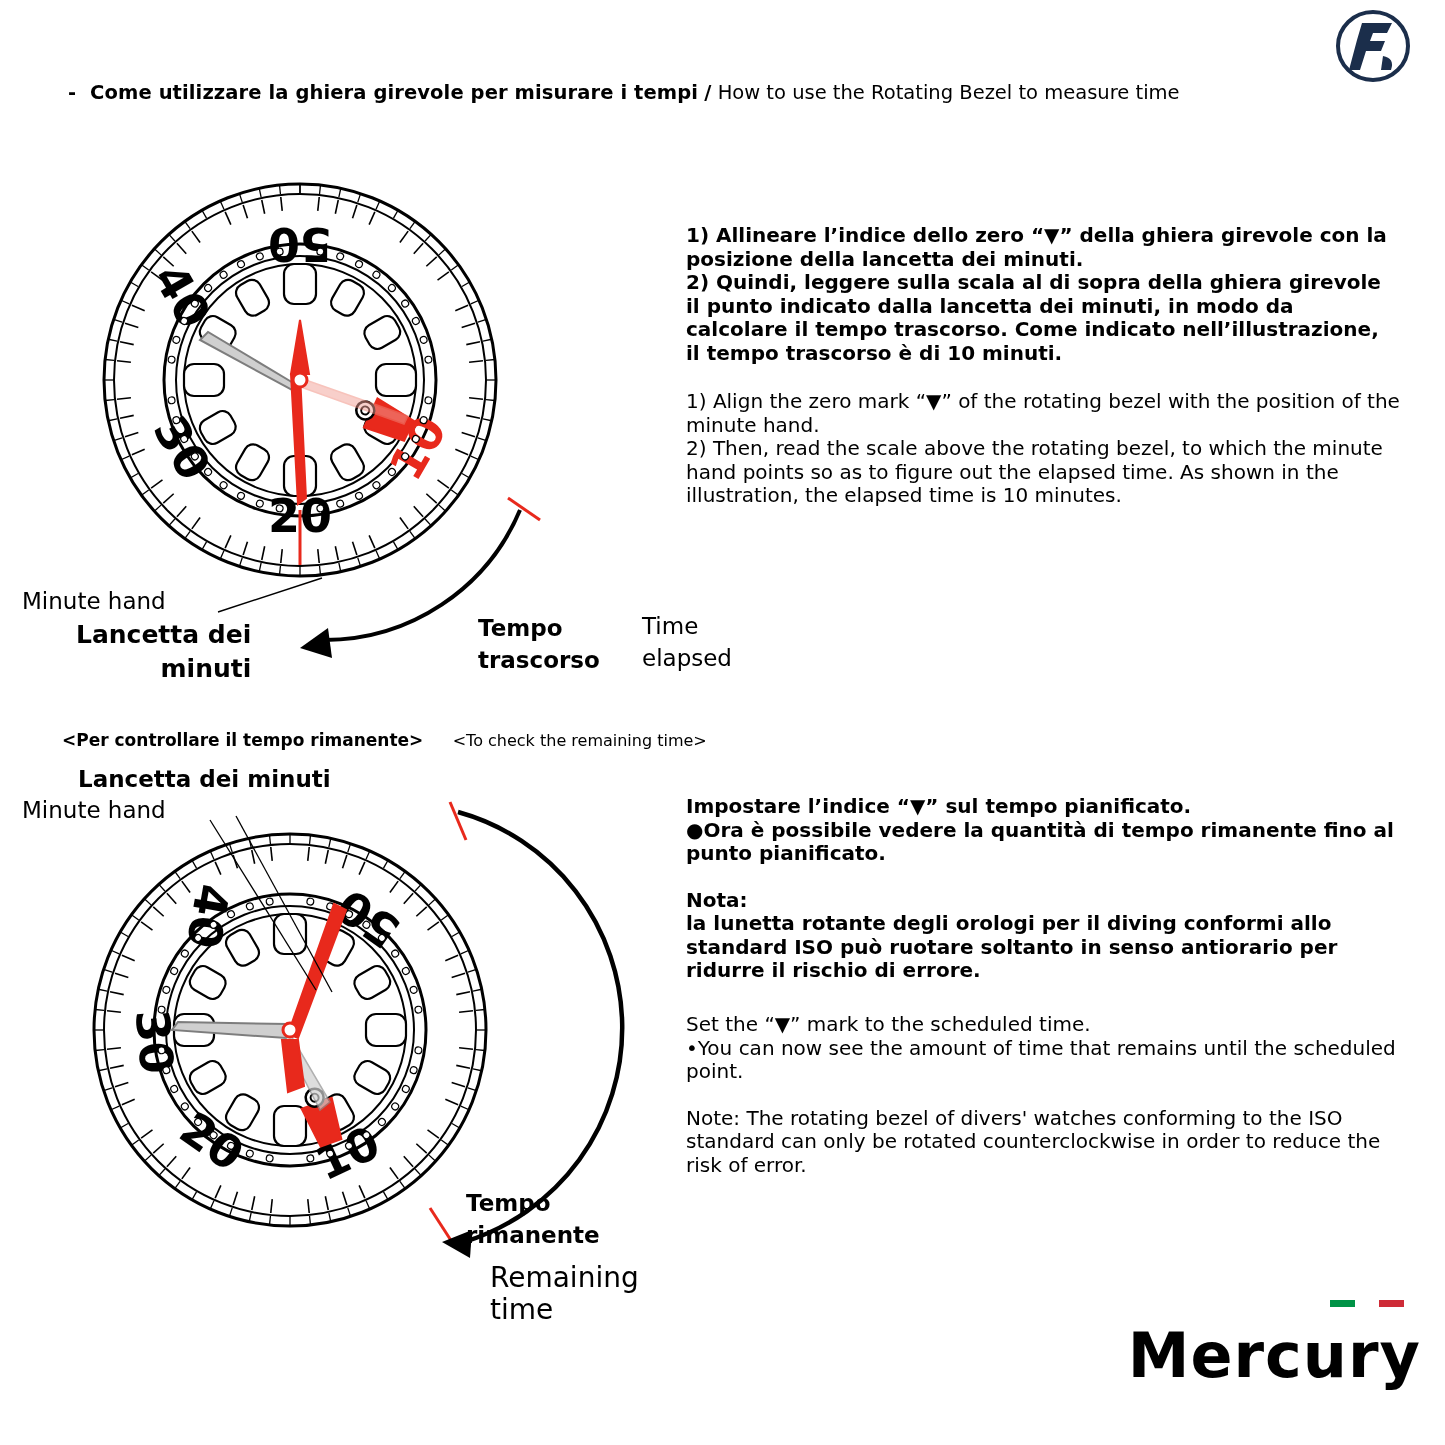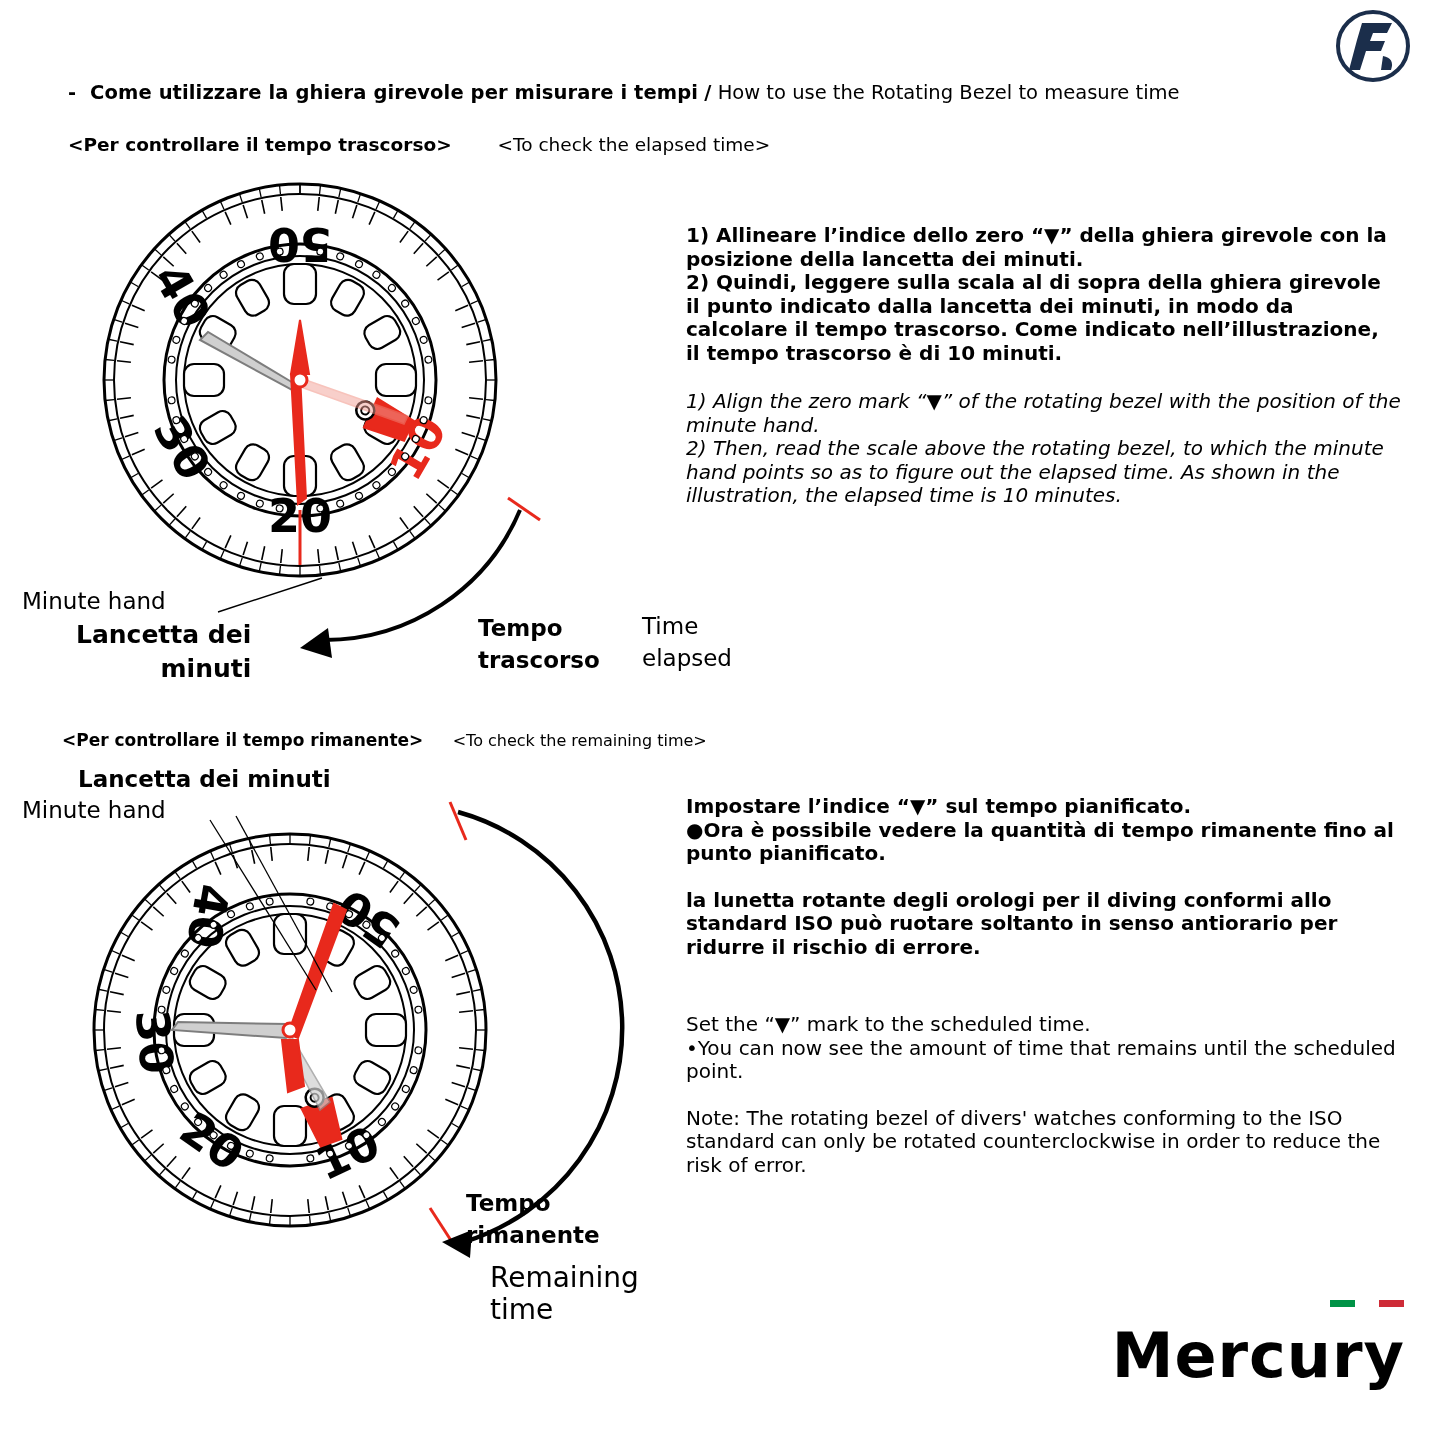--- a/index.html
+++ b/index.html
@@ -77,21 +77,21 @@
   .subhead-2 .en { font-weight: normal; margin-left: 24px; font-size: 16px;}
 
   
   .text-block {
     position: absolute;
     font-size: 20px;
     line-height: 23.5px;
   }
   .text-block.bold { font-weight: bold; }
   .tb1-it { left: 686px; top: 224px; width: 710px; }
-  .tb1-en { left: 686px; top: 390px; width: 715px; font-weight: normal; font-style: italic;}
+  .tb1-en { left: 686px; top: 390px; width: 715px; font-weight: normal;}
   .tb2-it { left: 686px; top: 795px; width: 710px; }
   .tb2-it .gap { display:block; height: 23px; }
   .tb2-en { left: 686px; top: 1013px; width: 715px; font-weight: normal;}
   .tb2-en .gap { display:block; height: 23px; }
 
   
   .lbl {
     position: absolute;
     white-space: nowrap;
   }
@@ -135,21 +135,21 @@
   .lbl-remaining-time {
     left: 466px; top: 1262px;
     font-size: 28px;
     line-height: 32px;
     margin-left: 24px;
   }
 
   
   .footer-brand {
     position: absolute;
-    right: 40px;
+    right: 24px;
     bottom: 18px;
     text-align: left;
   }
   .footer-brand .word {
     font-family: "DejaVu Sans", sans-serif;
     font-weight: bold;
     font-size: 62px;
     letter-spacing: 1px;
     line-height: 62px;
     color: #000;
@@ -178,24 +178,20 @@
       <path d="M48 46 Q60 48 56 60 L46 60 Z" fill="#1b2e4b"></path>
     </svg>
   </div>
 
   <div class="heading-row">
     <span class="dash">-</span><span class="it">Come utilizzare la ghiera girevole per misurare i tempi</span>
     <span class="sep">/</span>
     <span class="en">How to use the Rotating Bezel to measure time</span>
   </div>
 
-  <div class="subhead-1">
-    <span class="it">&lt;Per controllare il tempo trascorso&gt;</span>
-    <span class="en">&lt;To check the elapsed time&gt;</span>
-  </div>
 
   <div class="text-block bold tb1-it" style="white-space:pre-line;">1) Allineare l’indice dello zero “▼” della ghiera girevole con la posizione della lancetta dei minuti.
 2) Quindi, leggere sulla scala al di sopra della ghiera girevole il punto indicato dalla lancetta dei minuti, in modo da calcolare il tempo trascorso. Come indicato nell’illustrazione, il tempo trascorso è di 10 minuti.</div>
   <div class="text-block tb1-en" style="white-space:pre-line;">1) Align the zero mark “▼” of the rotating bezel with the position of the minute hand.
 2) Then, read the scale above the rotating bezel, to which the minute hand points so as to figure out the elapsed time. As shown in the illustration, the elapsed time is 10 minutes.</div>
 
   <svg width="620" height="520" viewBox="0 0 620 520" style="position:absolute; left:100px; top:180px;">
     <g transform="translate(200,200)">
 
       <circle cx="0" cy="0" r="196" fill="#ffffff" stroke="#000" stroke-width="3"></circle>
@@ -428,20 +424,21 @@
 
   <div class="subhead-2">
     <span class="it">&lt;Per controllare il tempo rimanente&gt;</span>
     <span class="en">&lt;To check the remaining time&gt;</span>
   </div>
 
   <div class="text-block bold tb2-it">
     <span style="white-space:pre-line;">Impostare l’indice “▼” sul tempo pianificato.
 ●Ora è possibile vedere la quantità di tempo rimanente fino al punto pianificato.</span>
     <span class="gap"></span>
+    <span style="display:block;">Nota:</span>
     <span style="white-space:pre-line;">la lunetta rotante degli orologi per il diving conformi allo standard ISO può ruotare soltanto in senso antiorario per ridurre il rischio di errore.</span>
   </div>
   <div class="text-block tb2-en">
     <span style="white-space:pre-line;margin-top:43px;">Set the “▼” mark to the scheduled time.
 •You can now see the amount of time that remains until the scheduled point.</span>
     <span class="gap"></span>
     <span style="white-space:pre-line;">Note: The rotating bezel of divers' watches conforming to the ISO standard can only be rotated counterclockwise in order to reduce the risk of error.</span>
   </div>
 
   <svg width="620" height="540" viewBox="0 0 620 540" style="position:absolute; left:60px; top:790px;">

